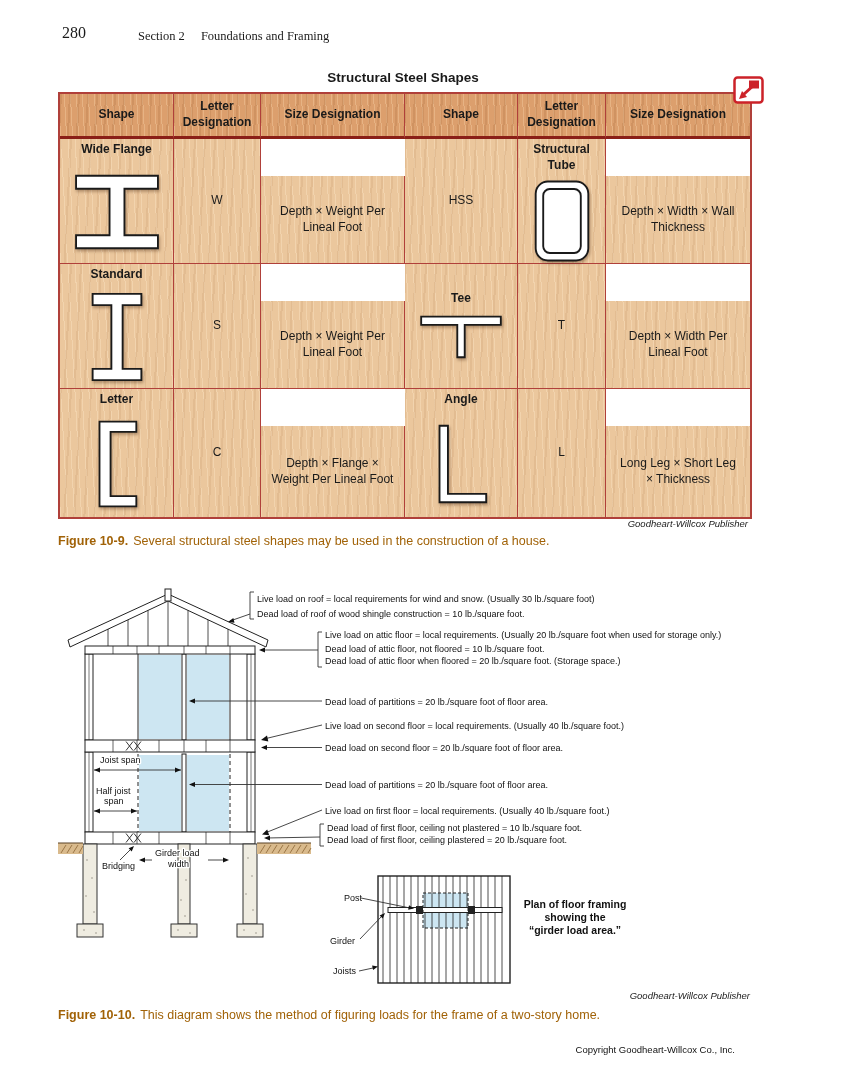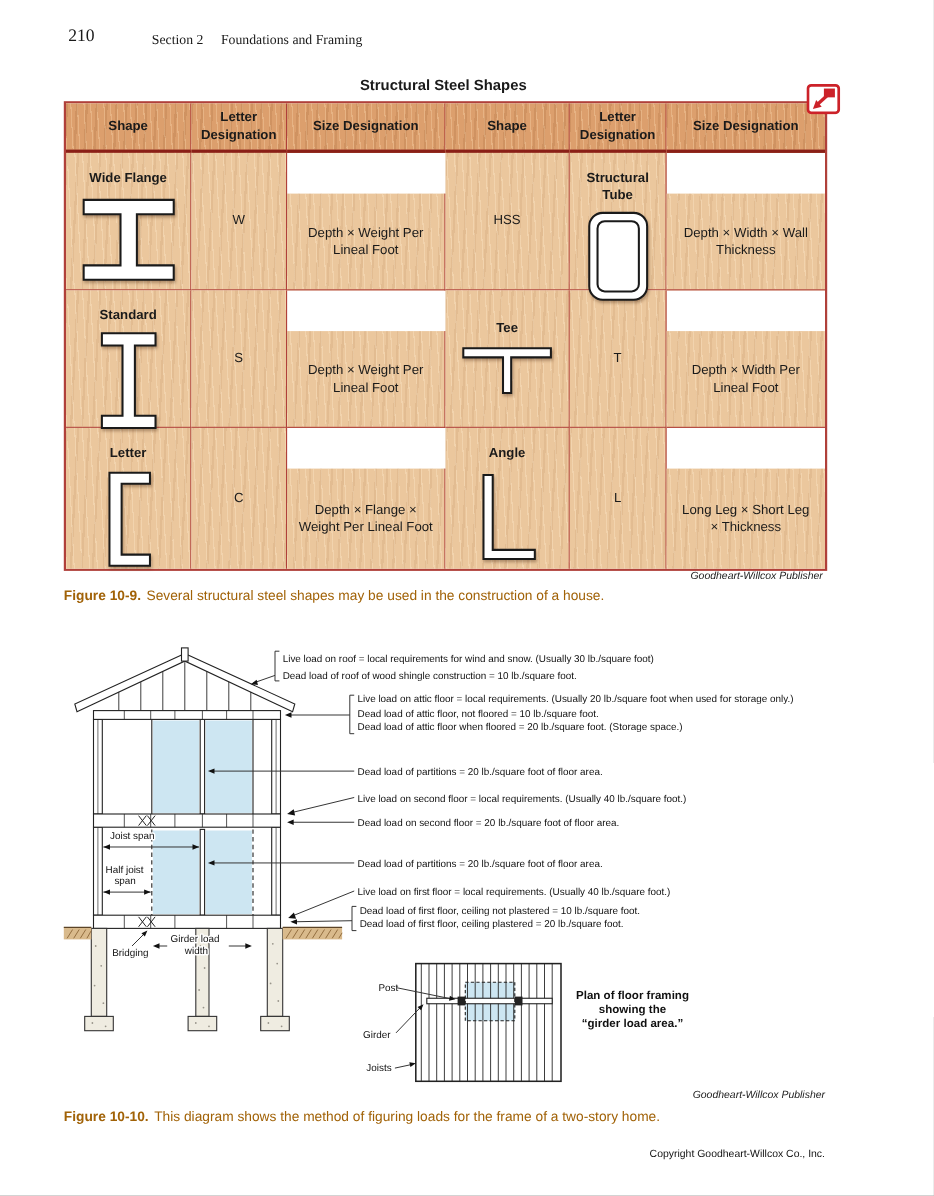--- a/index.html
+++ b/index.html
@@ -22,21 +22,21 @@
         font-size:12px;line-height:1.3;}
   .c6{border-right:none;}
   .r3{border-bottom:none;}
   .head{font-weight:bold;border-bottom:3px solid #8a1f17;}
   .wood-h{background-color:#dc9f6d;background-image:
       repeating-linear-gradient(93deg,rgba(130,70,25,.14) 0 2px,rgba(0,0,0,0) 2px 9px),
       repeating-linear-gradient(87deg,rgba(255,225,185,.30) 0 1px,rgba(0,0,0,0) 1px 6px);}
   .wood-b{background-color:#ebc79d;background-image:
       repeating-linear-gradient(93deg,rgba(150,90,40,.10) 0 2px,rgba(0,0,0,0) 2px 10px),
       repeating-linear-gradient(87deg,rgba(255,235,205,.35) 0 1px,rgba(0,0,0,0) 1px 7px);}
-  .shape-cell{flex-direction:column;justify-content:flex-start;padding-top:15px;gap:4px;}
+  .shape-cell{flex-direction:column;justify-content:flex-start;padding-top:3px;gap:4px;}
   .shape-cell.centered{justify-content:center;padding-top:0;}
   .shape-label{font-weight:bold;font-size:12px;}
   .icon-wrap{flex:1;display:flex;align-items:center;justify-content:center;}
   .shape-cell.centered .icon-wrap{flex:0 0 auto;}
   .shape-icon path,.shape-icon rect{fill:#fff;stroke:#1a1a1a;stroke-width:2;}
   .shape-icon{filter:drop-shadow(1.5px 2px 1.5px rgba(60,30,10,.35));}
   .size-cell{padding:0 10px;margin-top:37px;}
 
   .credit{position:absolute;font-size:9.5px;font-style:italic;color:#222;}
   .figcap{position:absolute;left:58px;font-size:12.5px;color:#a16207;width:740px;}
@@ -49,21 +49,21 @@
   .fig10-svg text.pc{font-size:10.5px;font-weight:bold;text-anchor:middle;}
   .fig10-svg text.hl{paint-order:stroke;stroke:#fff;stroke-width:2.6px;stroke-linejoin:round;}
 
   .annot{position:absolute;left:733px;top:76px;width:31px;height:28px;cursor:pointer;}
 </style>
 </head>
 <body>
 
 <div class="page">
 
-  <div class="page-num">210</div>
+  <div class="page-num">280</div>
   <div class="section-head">
     <span class="sl">Section 2</span><span>Foundations and Framing</span>
   </div>
 
   <div class="table-title">Structural Steel Shapes</div>
 
   <div class="steel-table">
     <div class="cell head wood-h c1">Shape</div>
     <div class="cell head wood-h c2">Letter Designation</div>
     <div class="cell head wood-h c3">Size Designation</div>
@@ -311,15 +311,15 @@
       <text class="pc" x="517" y="346">“girder load area.”</text>
     </g>
   </svg>
 
   <div class="credit" style="right:99px;top:990px;">Goodheart-Willcox Publisher</div>
 
   <div class="figcap" style="top:1008px;">
     <span class="lbl">Figure 10-10.</span><span>This diagram shows the method of figuring loads for the frame of a two-story home.</span>
   </div>
 
-  <div class="copyright" style="right:99px;top:1044px;text-align:center;">Copyright Goodheart-Willcox Co., Inc.</div>
+  <div class="copyright" style="right:114px;top:1044px;text-align:center;">Copyright Goodheart-Willcox Co., Inc.</div>
 
 </div>
 
 </body></html>

